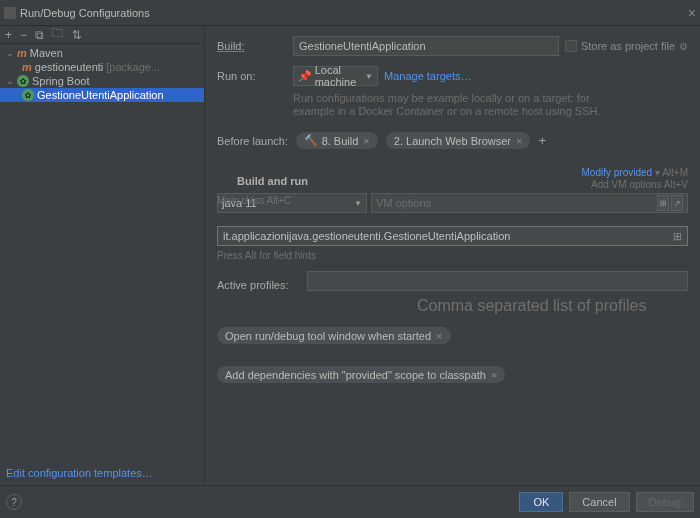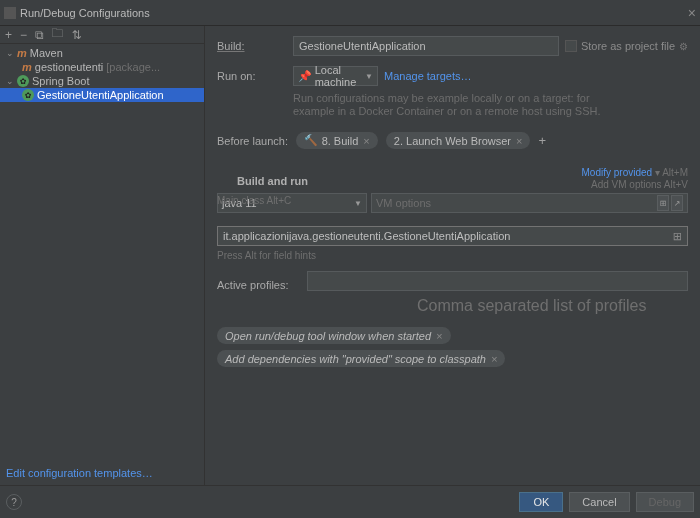--- a/index.html
+++ b/index.html
@@ -87,21 +87,21 @@
   .vm .ph { color:#6e6e6e; }
   .vm .btns { margin-left:auto; display:flex; gap:2px; }
   .tiny-btn { width:12px;height:16px; background:#4c5052; border:1px solid #5a5e60; display:flex;align-items:center;justify-content:center; color:#999; font-size:8px;}
   .mainclass { display:flex; align-items:center; height:20px; background:#45494a; border:1px solid #737373; padding:0 5px; color:#bfbfbf; margin-top:18px;justify-content:center;}
   .mainclass .exp { margin-left:auto; color:#888;}
   .right-hint { text-align:left; color:#6f6f6f; font-size:10px; margin-top:-18px; margin-bottom:2px; }
   .fieldhint { color:#6f6f6f; font-size:10px; margin-top:4px; margin-bottom:10px;}
   .profiles-row { display:flex; align-items:flex-end; gap:18px; }
   .profiles-row input { flex:1; }
   .centered-hint { color:#6f6f6f; font-size:16px; margin:6px 0 12px 0; padding-left:200px;}
-  .chips-row { display:flex; gap:6px; margin-bottom:12px; flex-wrap:wrap;font-style:italic;}
+  .chips-row { display:flex; gap:22px; margin-bottom:12px; flex-wrap:wrap;}
   .edit-templates { color:#5394ec; font-size:11px; padding:6px; cursor:pointer;}
   
   .footer { display:flex; align-items:center; border-top:1px solid #323232; padding:6px; gap:6px; }
   .footer .help { width:16px;height:16px; border:1px solid #5a5e60; border-radius:8px; display:flex;align-items:center;justify-content:center; color:#999; font-size:10px; cursor:pointer;}
   .footer .spacer { flex:1; }
   .btn { min-width:44px; height:20px; border:1px solid #5a5e60; background:#4c5052; color:#bbb; display:flex; align-items:center; justify-content:center; padding:0 12px; font-size:11px; cursor:pointer;}
   .btn.primary { background:#365880; border-color:#4a708b; color:#e6e6e6;}
   .btn.disabled { color:#666; }
 </style>
 </head>

